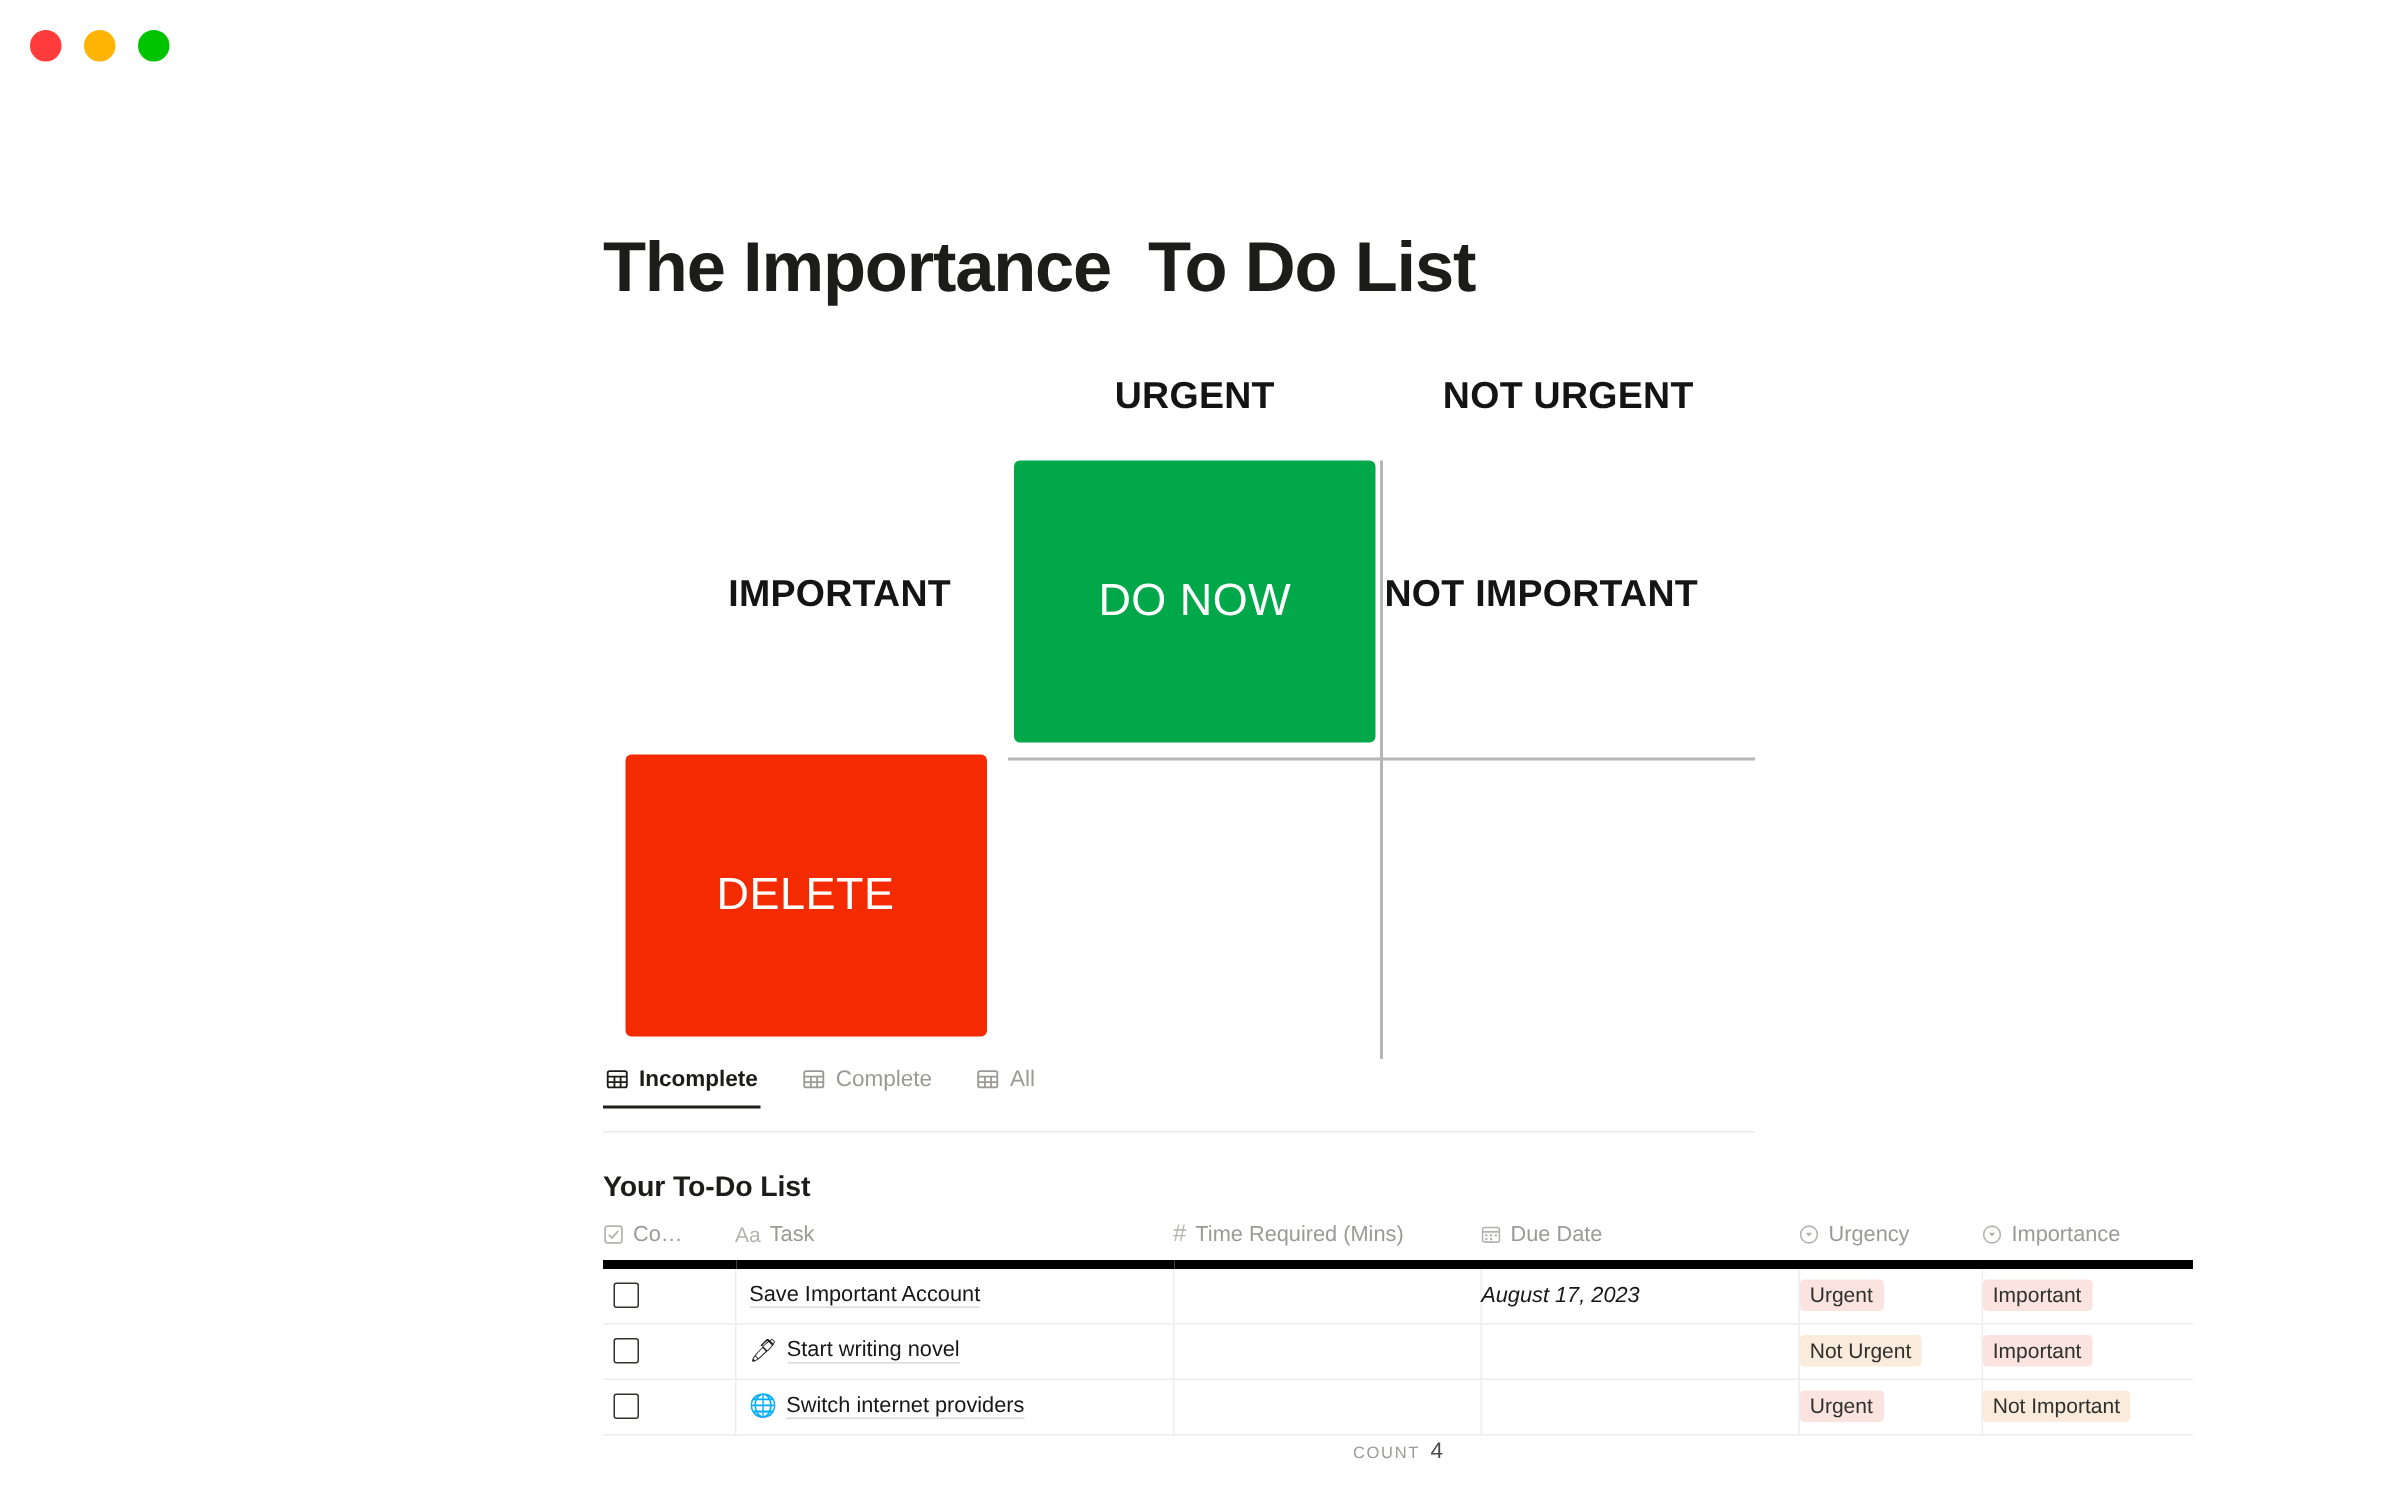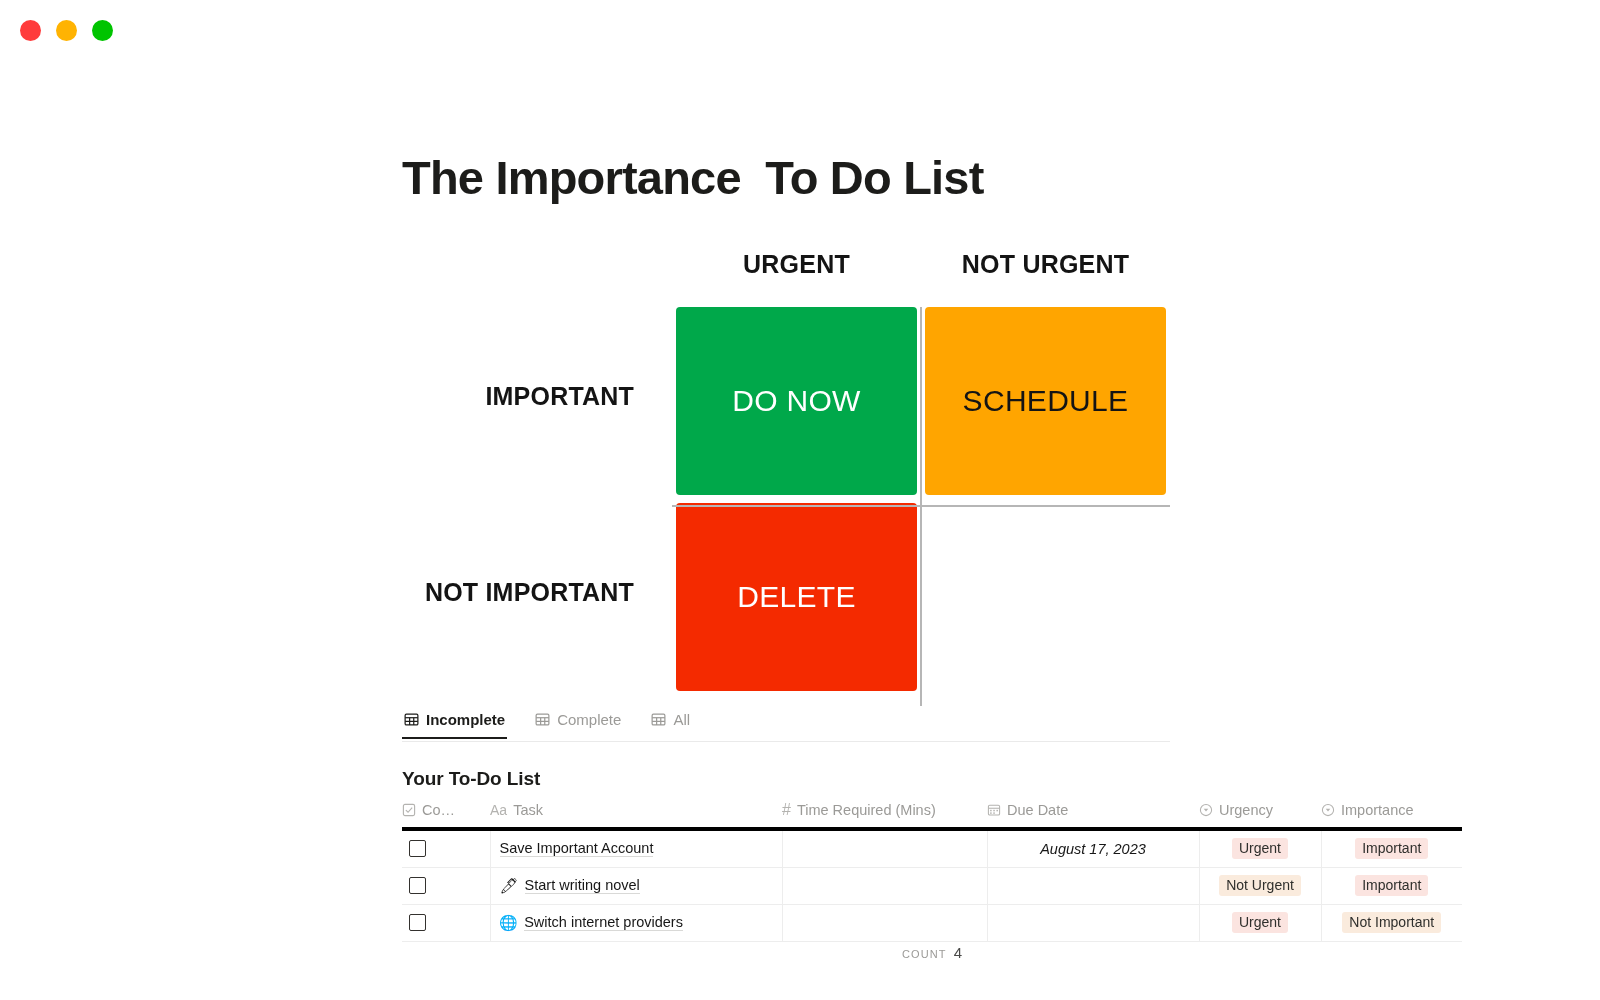--- a/index.html
+++ b/index.html
@@ -112,21 +112,21 @@
   }
 
   
   .tabs {
     margin-top: 16px;
     width: 768px;
     display: flex;
     align-items: flex-end;
     gap: 26px;
     border-bottom: 1px solid #eaeaea;
-    padding-bottom: 3px;
+    padding-bottom: 16px;
   }
   .tab {
     display: flex;
     align-items: center;
     gap: 7px;
     font-size: 15px;
     padding: 4px 2px 9px 2px;
     color: #9b9a97;
     border-bottom: 2px solid transparent;
     margin-bottom: -1px;
@@ -157,35 +157,34 @@
   .table col.c-due  { width: 212px; }
   .table col.c-urg  { width: 122px; }
   .table col.c-imp  { width: 141px; }
 
   .table thead th {
     font-weight: normal;
     color: #9b9a97;
     text-align: right;
     padding: 0 0 9px 0;
     font-size: 14.5px;
-    border-bottom: 4px solid #000000;
+    border-bottom: 6px solid #000000;
     vertical-align: bottom;
   }
   .th-inner { display: flex; align-items: center; gap: 6px; }
   .th-inner svg { flex: none; display: block; }
   .th-aa { font-size: 14px; color: #b4b3b0; font-weight: normal; }
   .th-hash { font-size: 16px; color: #b4b3b0; line-height: 1; }
 
   .table tbody td {
     height: 36px;
     padding: 0;
     border-bottom: 1px solid #ededed;
     border-right: 1px solid #ededed;
     vertical-align: middle;
-    text-align: center;
   }
   .table tbody td:last-child { border-right: none; }
   .table tbody td.cell-done { border-right: 1px solid #ededed; }
 
   .cb {
     width: 17px; height: 17px;
     border: 1.6px solid #33312e;
     border-radius: 2px;
     display: block;
     margin-left: 7px;
@@ -247,23 +246,20 @@
     <div class="matrix-cols">
       <div></div>
       <div class="col-head">URGENT</div>
       <div class="col-head">NOT URGENT</div>
     </div>
 
     <div class="matrix-grid">
       <div class="row-head">IMPORTANT</div>
       <div class="quad-cell">
         <div class="quad" id="quad0" style="background: rgb(0, 168, 74); color: rgb(255, 255, 255);">DO NOW</div>
-      </div>
-      <div class="quad-cell">
-        <div class="quad" id="quad1" style="background: rgb(255, 165, 0); color: rgb(20, 20, 20);">SCHEDULE</div>
       </div>
 
       <div class="row-head">NOT IMPORTANT</div>
       <div class="quad-cell">
         <div class="quad" id="quad3" style="background: rgb(244, 42, 0); color: rgb(255, 255, 255);">DELETE</div>
       </div>
     </div>
 
     <div class="divider-v" style="background: rgb(182, 182, 182);"></div>
     <div class="divider-h" style="background: rgb(182, 182, 182);"></div>

